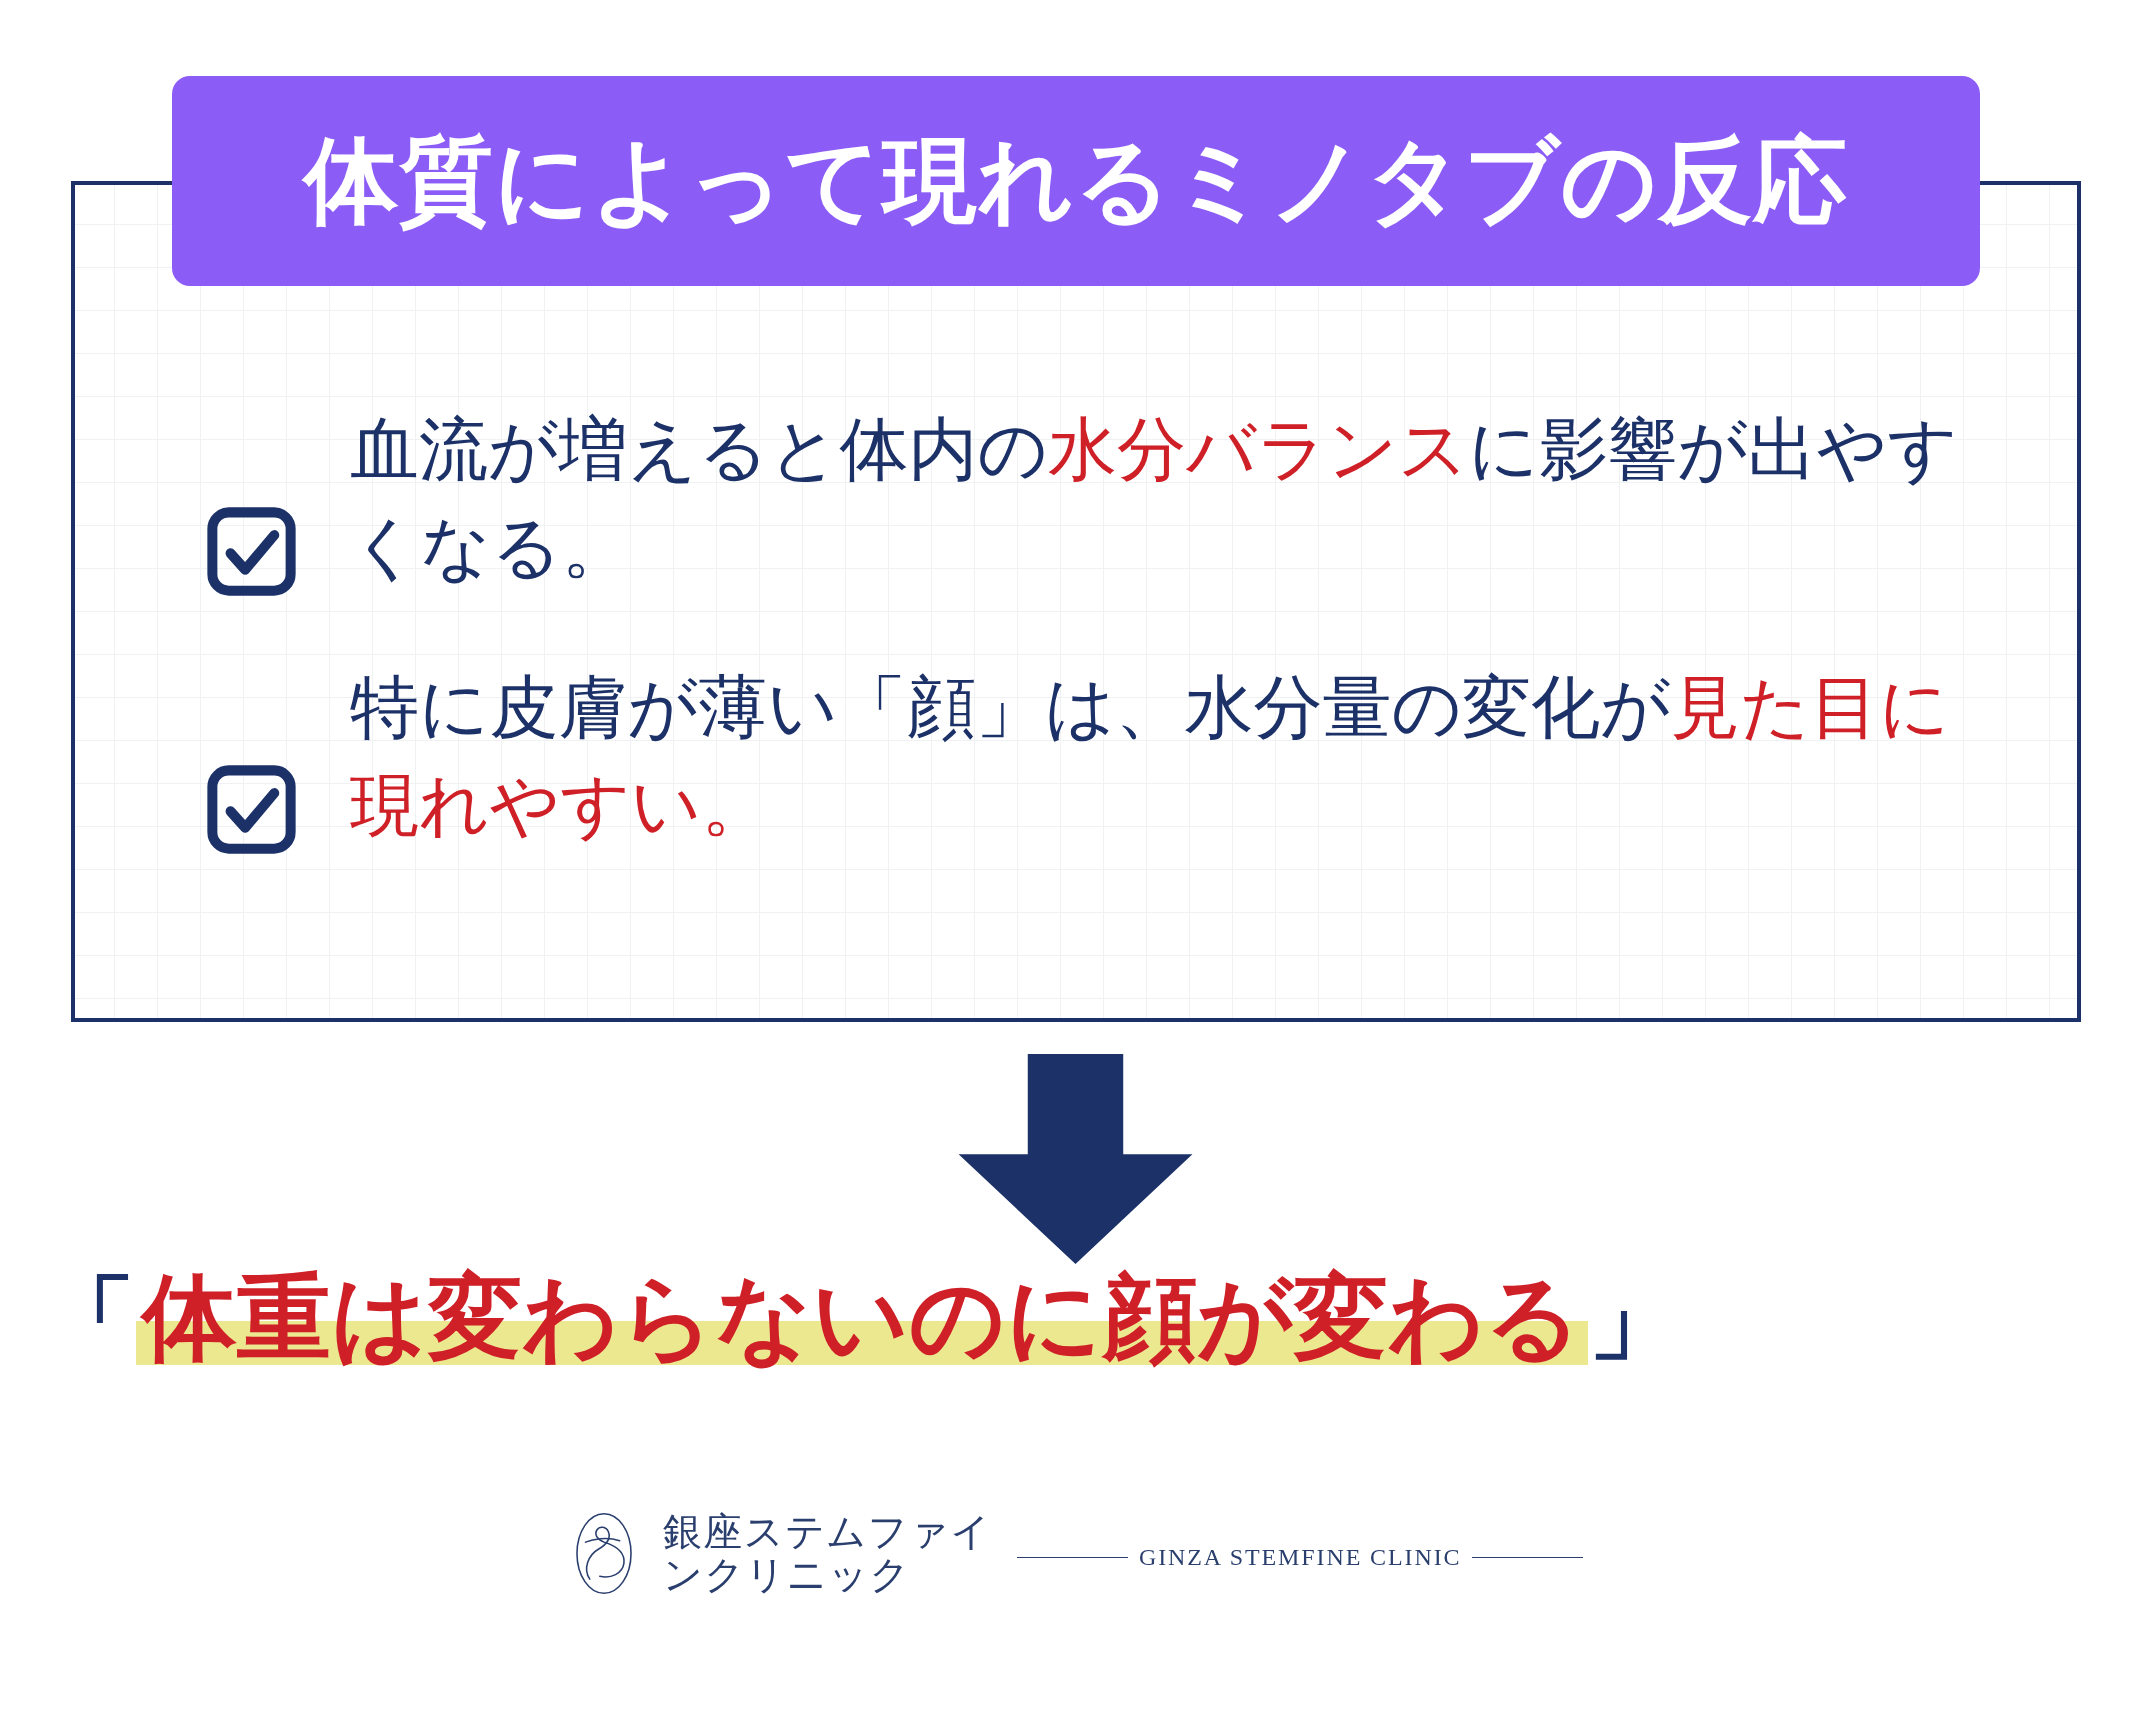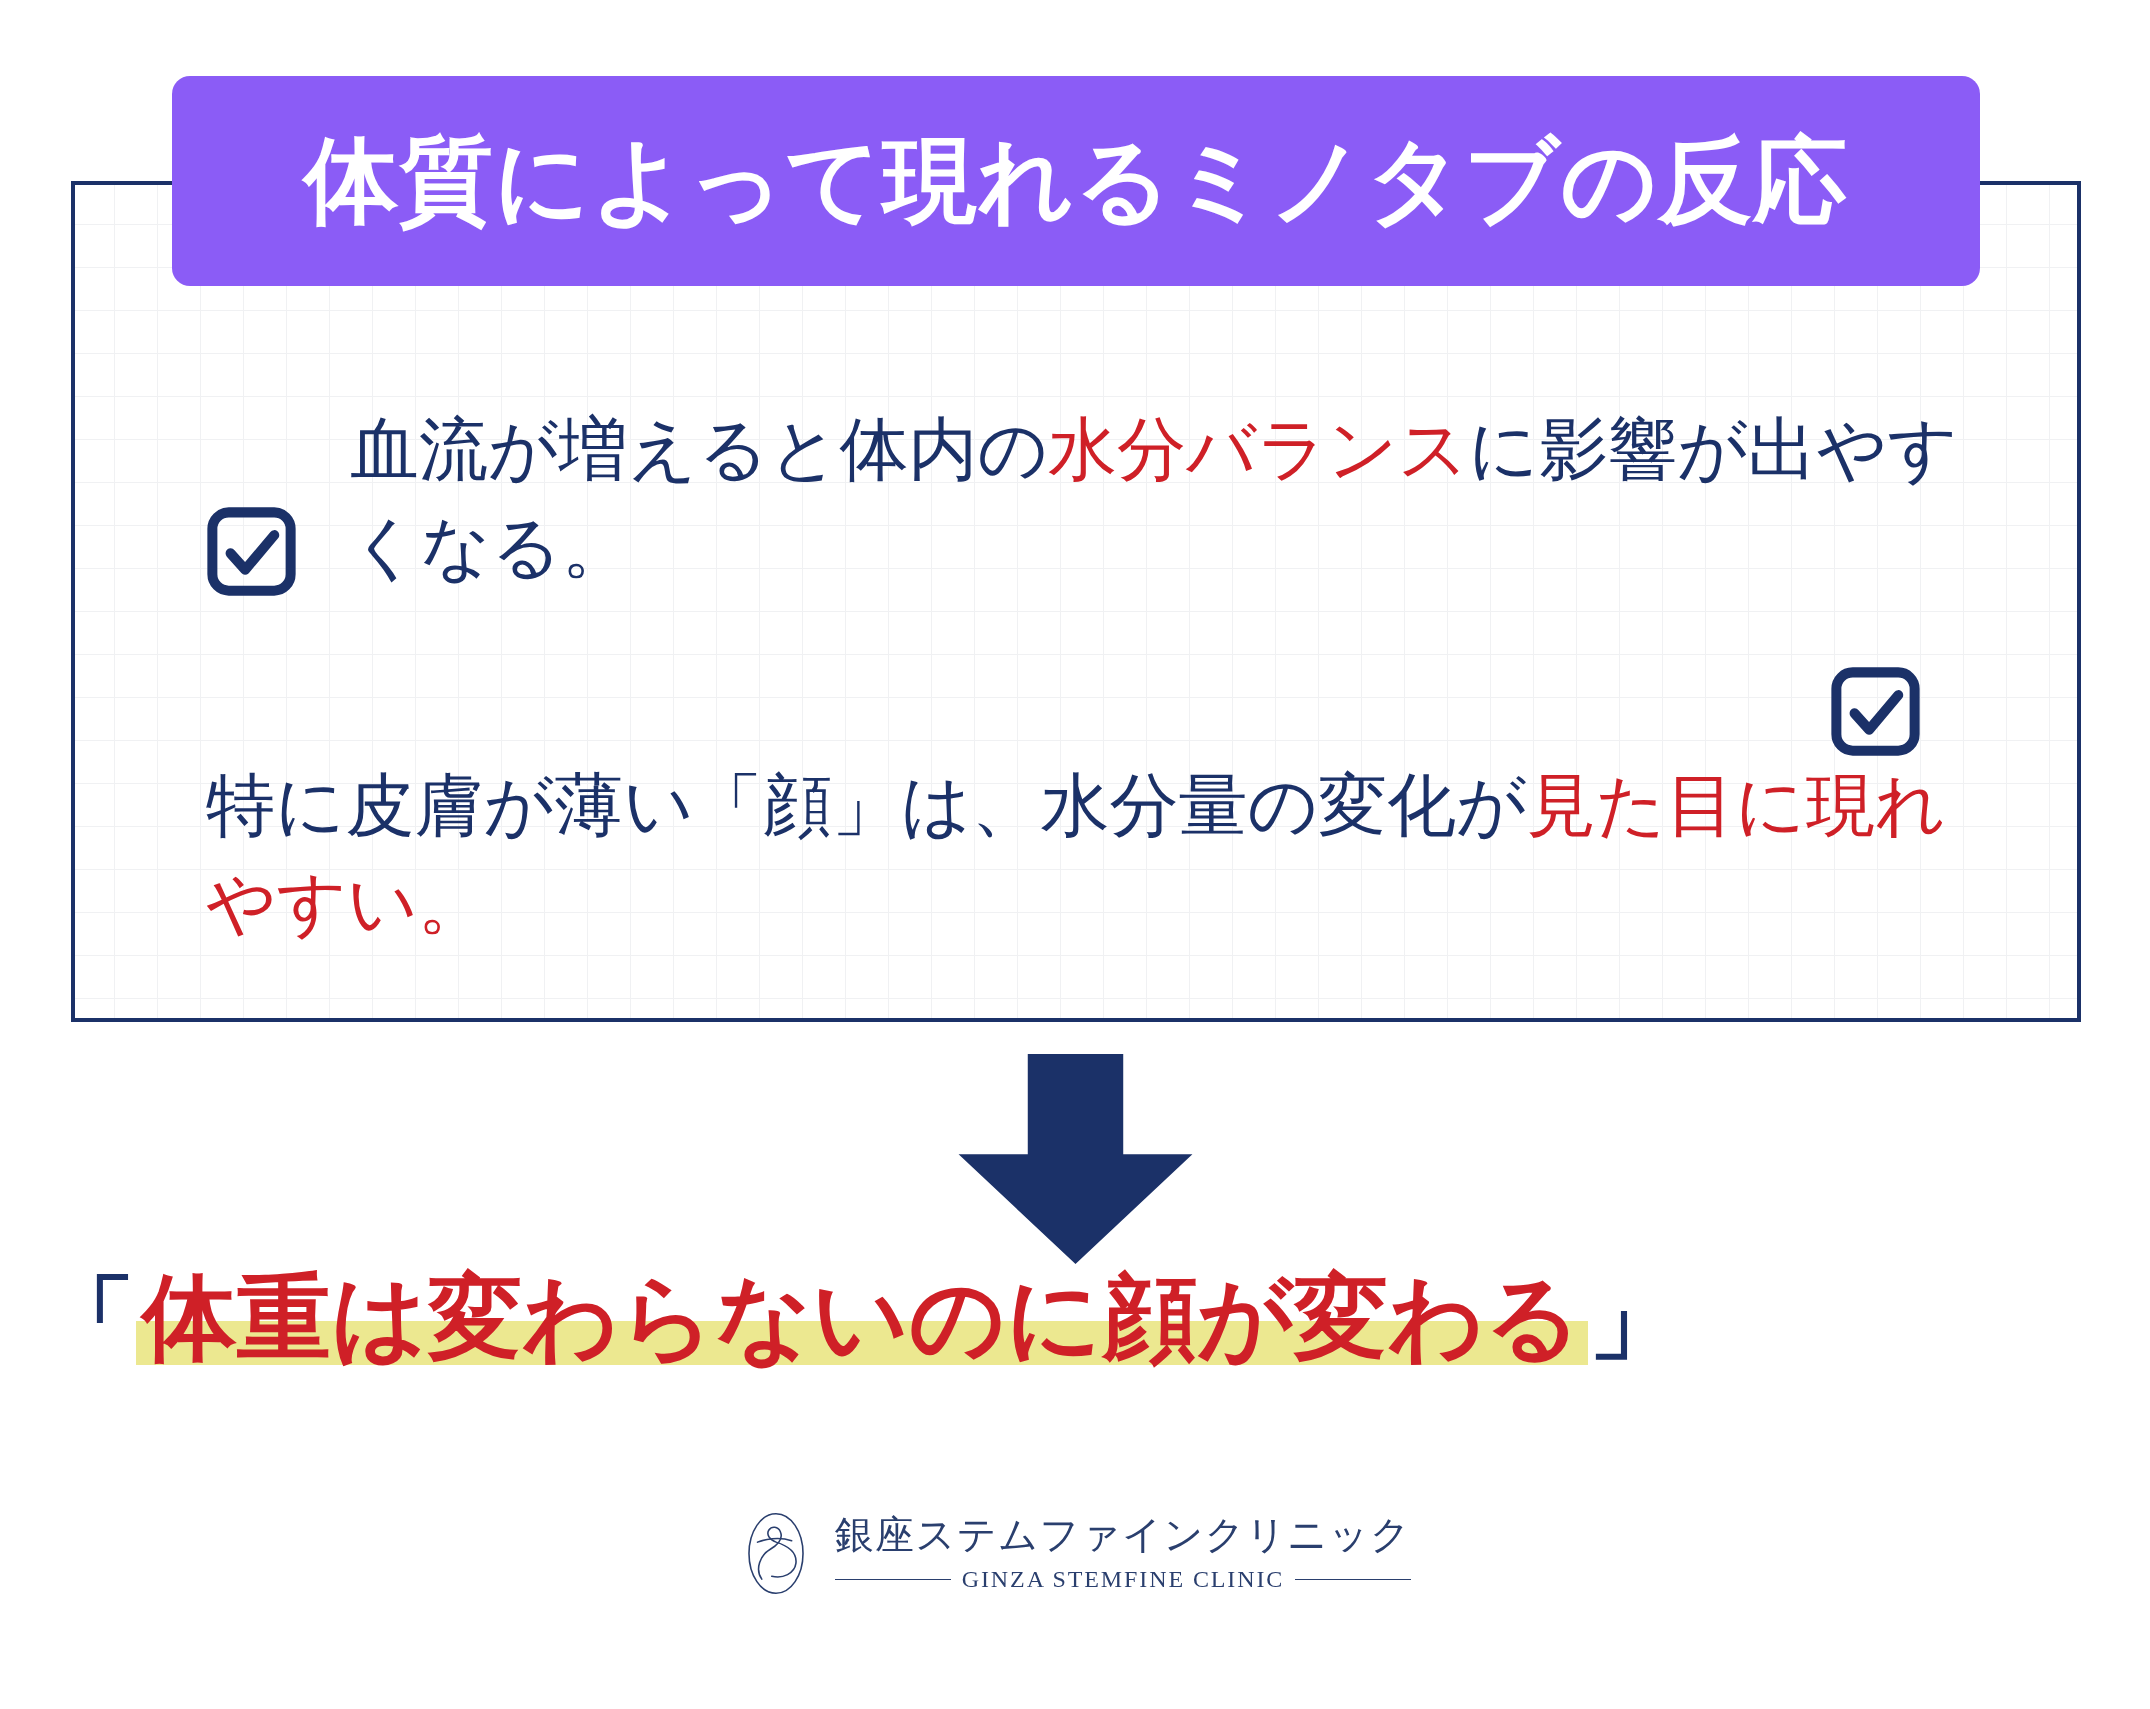--- a/index.html
+++ b/index.html
@@ -72,21 +72,21 @@
     position: absolute;
     left: 206px;
     top: 401px;
     width: 1768px;
   }
   .bullet-row {
     display: flex;
     align-items: flex-end;
     margin-bottom: 62px;
   }
-  .bullet-row:last-child { margin-bottom: 0; flex-direction: column; }
+  .bullet-row:last-child { margin-bottom: 0; }
 
   .checkbox-icon {
     flex: 0 0 auto;
     width: 91px;
     height: 91px;
     margin-top: 6.7px;
     margin-right: 53px;
   }
   .checkbox-icon svg { display: block; width: 91px; height: 91px; }
 
@@ -142,21 +142,21 @@
     left: 0;
     top: 1508px;
     width: 2151px;
     display: flex;
     align-items: center;
     justify-content: center;
     gap: 23px;
   }
   .logo-mark { width: 72px; height: 91px; flex: 0 0 auto; }
   .logo-mark svg { display: block; width: 72px; height: 91px; }
-  .logo-textblock { display: flex; flex-direction: column; align-items: center; }
+  .logo-textblock { display: flex; flex-direction: row; align-items: center; }
   .logo-jp {
     font-family: "Liberation Serif", "DejaVu Serif", serif;
     color: #2a3f6e;
     font-size: 39px;
     letter-spacing: 1.4px;
     line-height: 1.1;
   }
   .logo-en-row {
     display: flex;
     align-items: center;

